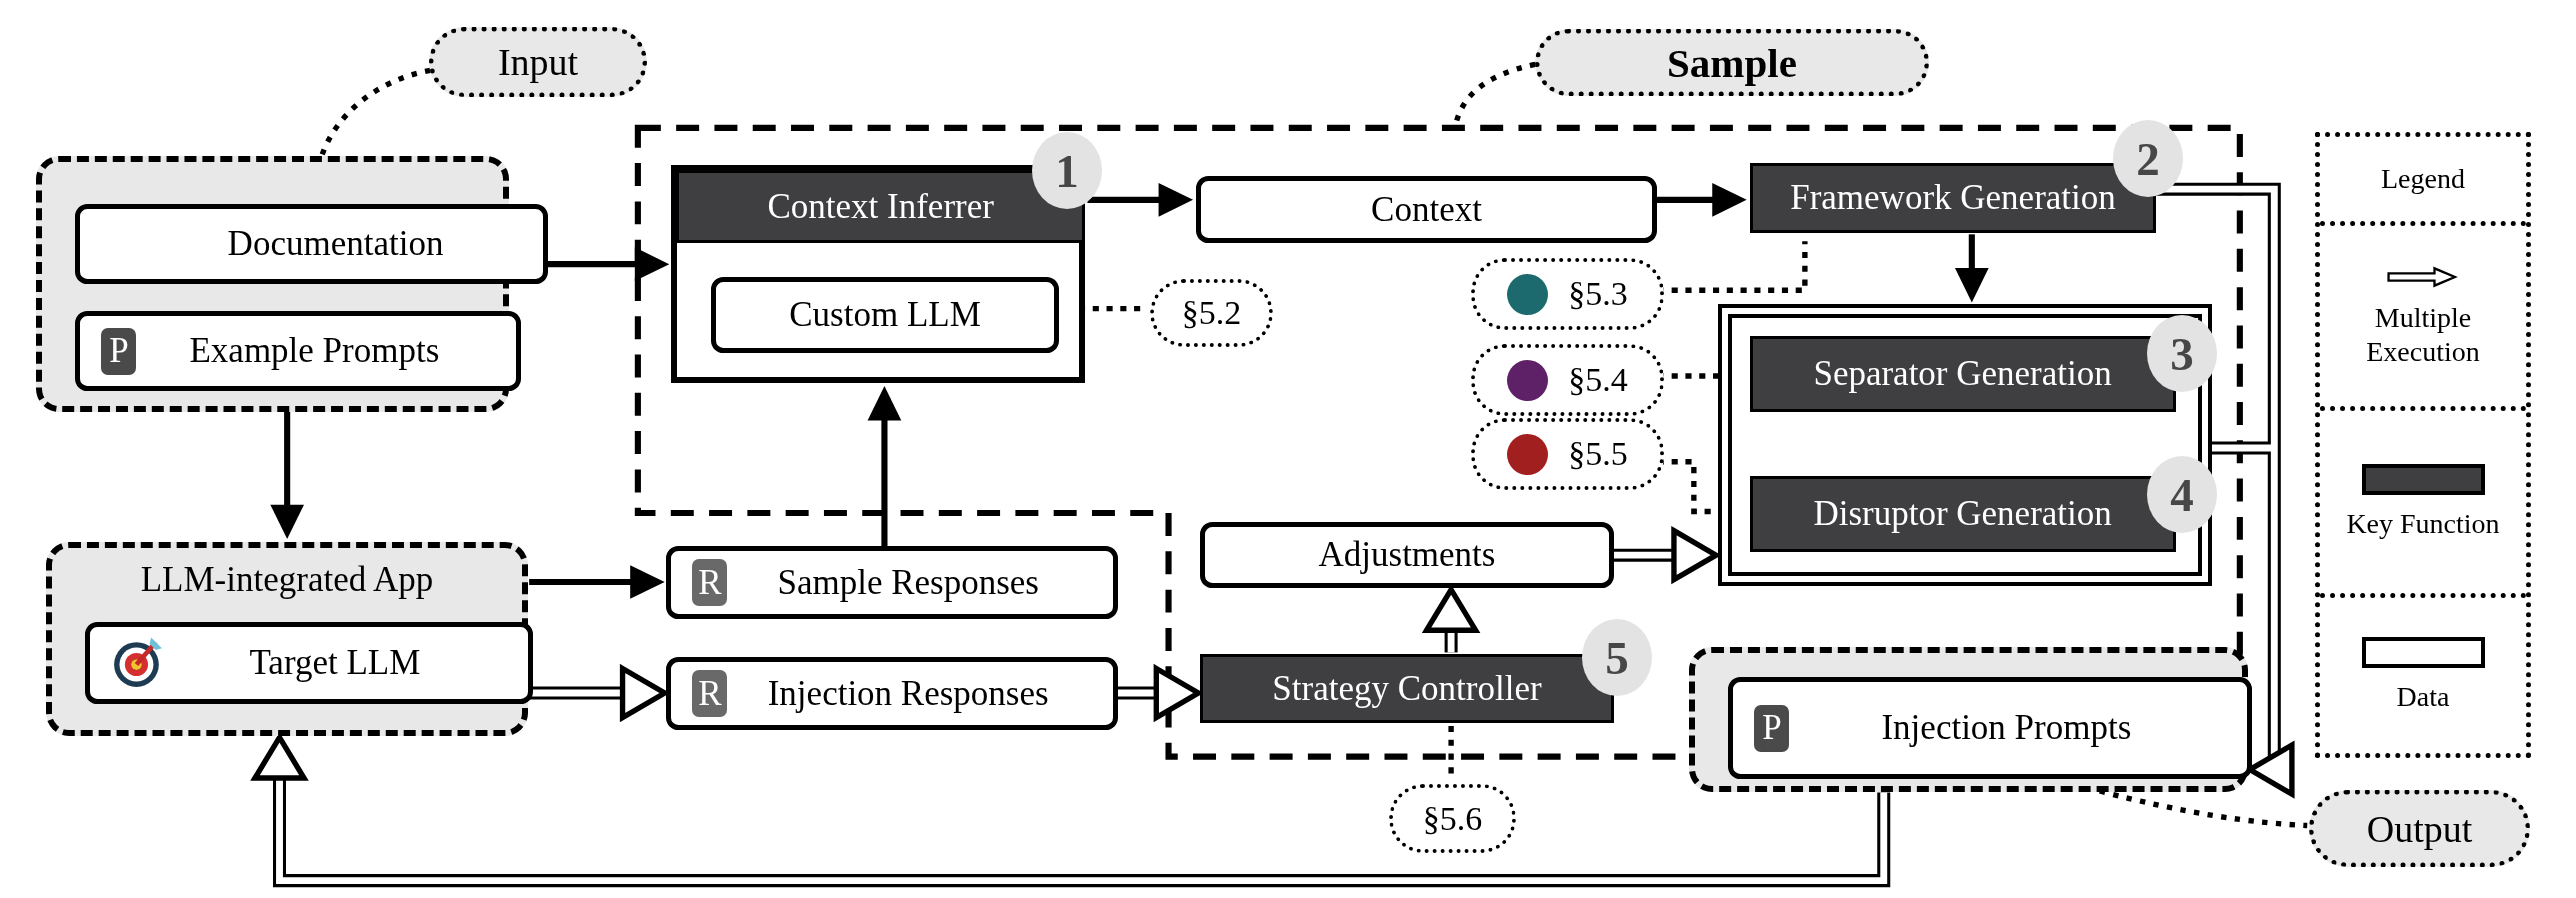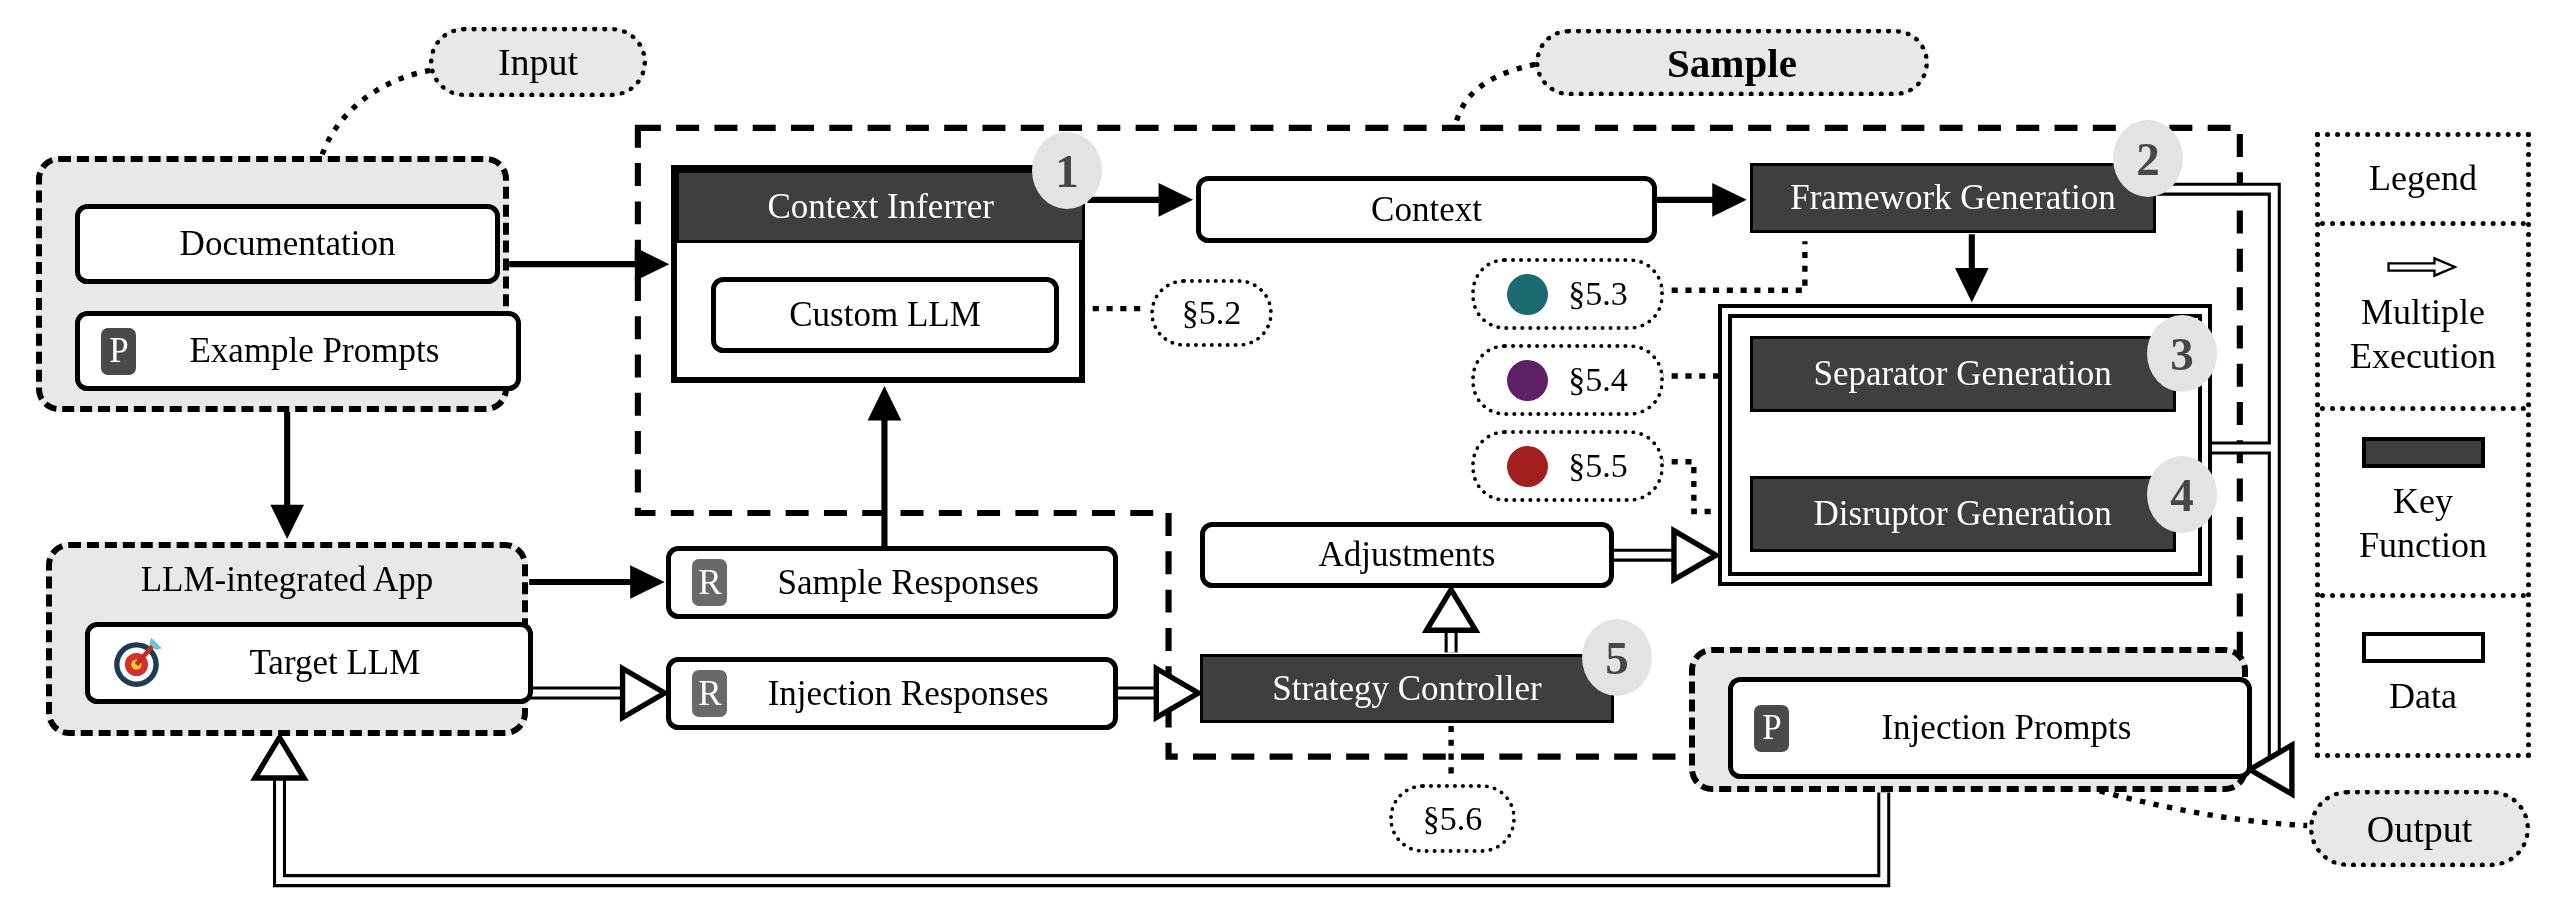--- a/index.html
+++ b/index.html
@@ -22,21 +22,21 @@
   .sec-dot{width:41px;height:41px;border-radius:50%;flex:0 0 auto;}
   .badge{display:inline-flex;align-items:center;justify-content:center;
         width:35px;height:47px;border-radius:6.9px;color:#fff;font-size:35px;flex:0 0 auto;}
   .badge-p{background:#4a4a4a;}
   .badge-r{background:#696969;}
   .node-row{display:flex;align-items:center;padding-left:21.4px;gap:26px;justify-content:flex-start;}
   .node-row .lbl{flex:1;text-align:center;padding-right:50px;}
   .legend{position:absolute;z-index:2;background:#fff;border:5.4px dotted #000;
         display:flex;flex-direction:column;box-sizing:border-box;}
   .legend-sec{border-bottom:5.4px dotted #000;display:flex;flex-direction:column;
-        align-items:center;justify-content:center;font-size:36px;text-align:center;line-height:1.22;}
+        align-items:center;justify-content:center;font-size:28px;text-align:center;line-height:1.22;}
   .legend-sec:last-child{border-bottom:none;}
   .legend-label{width:168px;}
   .swatch{width:115px;height:23px;border:4.6px solid #000;margin-bottom:12.3px;}
   .houyi-title{font-weight:bold;font-size:41px;}
   .group-title{position:absolute;width:100%;text-align:center;font-size:35px;}
 </style>
 </head>
 <body>
 
 <div class="stage">
@@ -114,21 +114,21 @@
 
   <div class="box pill" style="left:1535px;top:29px;width:394px;height:67px;">
     <span class="houyi-title">Sample</span>
   </div>
 
   <div class="box pill" style="left:2309px;top:790px;width:221px;height:77px;">
     <span>Output</span>
   </div>
 
   <div class="box group" style="left:36px;top:156px;width:473px;height:256px;">
-    <div class="white-node" style="position:absolute;left:33px;top:42px;width:415px;height:70px;">
+    <div class="white-node" style="position:absolute;left:33px;top:42px;width:415px;height:70px;padding-left:48px;">
       <span>Documentation</span>
     </div>
     <div class="white-node node-row" style="position:absolute;left:33px;top:149px;width:415px;height:70px;">
       <span class="badge badge-p">P</span>
       <span class="lbl">Example Prompts</span>
     </div>
   </div>
 
   <div class="box" style="left:671px;top:165px;width:414px;height:218px;background:#fff;border:6.1px solid #000;">
     <div class="dark-node" style="position:absolute;left:-0.8px;top:-0.8px;width:403px;height:67px;text-align:right;">
@@ -158,21 +158,21 @@
   </div>
 
   <div class="sec-pill" style="left:1471px;top:258px;width:185px;height:64px;">
     <span class="sec-dot" style="background: rgb(28, 106, 110);"></span>
     <span>§5.3</span>
   </div>
   <div class="sec-pill" style="left:1471px;top:344px;width:185px;height:64px;">
     <span class="sec-dot" style="background: rgb(94, 33, 103);"></span>
     <span>§5.4</span>
   </div>
-  <div class="sec-pill" style="left:1471px;top:430px;width:185px;height:64px;">
+  <div class="sec-pill" style="left:1471px;top:418px;width:185px;height:64px;">
     <span class="sec-dot" style="background: rgb(162, 31, 31);"></span>
     <span>§5.5</span>
   </div>
 
   <div class="box" style="left:1718px;top:304px;width:494px;height:282px;border:4.6px solid #000;background:#fff;">
     <div style="position:absolute;left:6.1px;top:6.1px;right:6.1px;bottom:6.1px;border:4.6px solid #000;"></div>
     <div class="dark-node" style="position:absolute;left:27.6px;top:28px;width:420px;height:70px;">
       <span>Separator Generation</span>
     </div>
     <div class="dark-node" style="position:absolute;left:27.6px;top:168px;width:420px;height:70px;">

